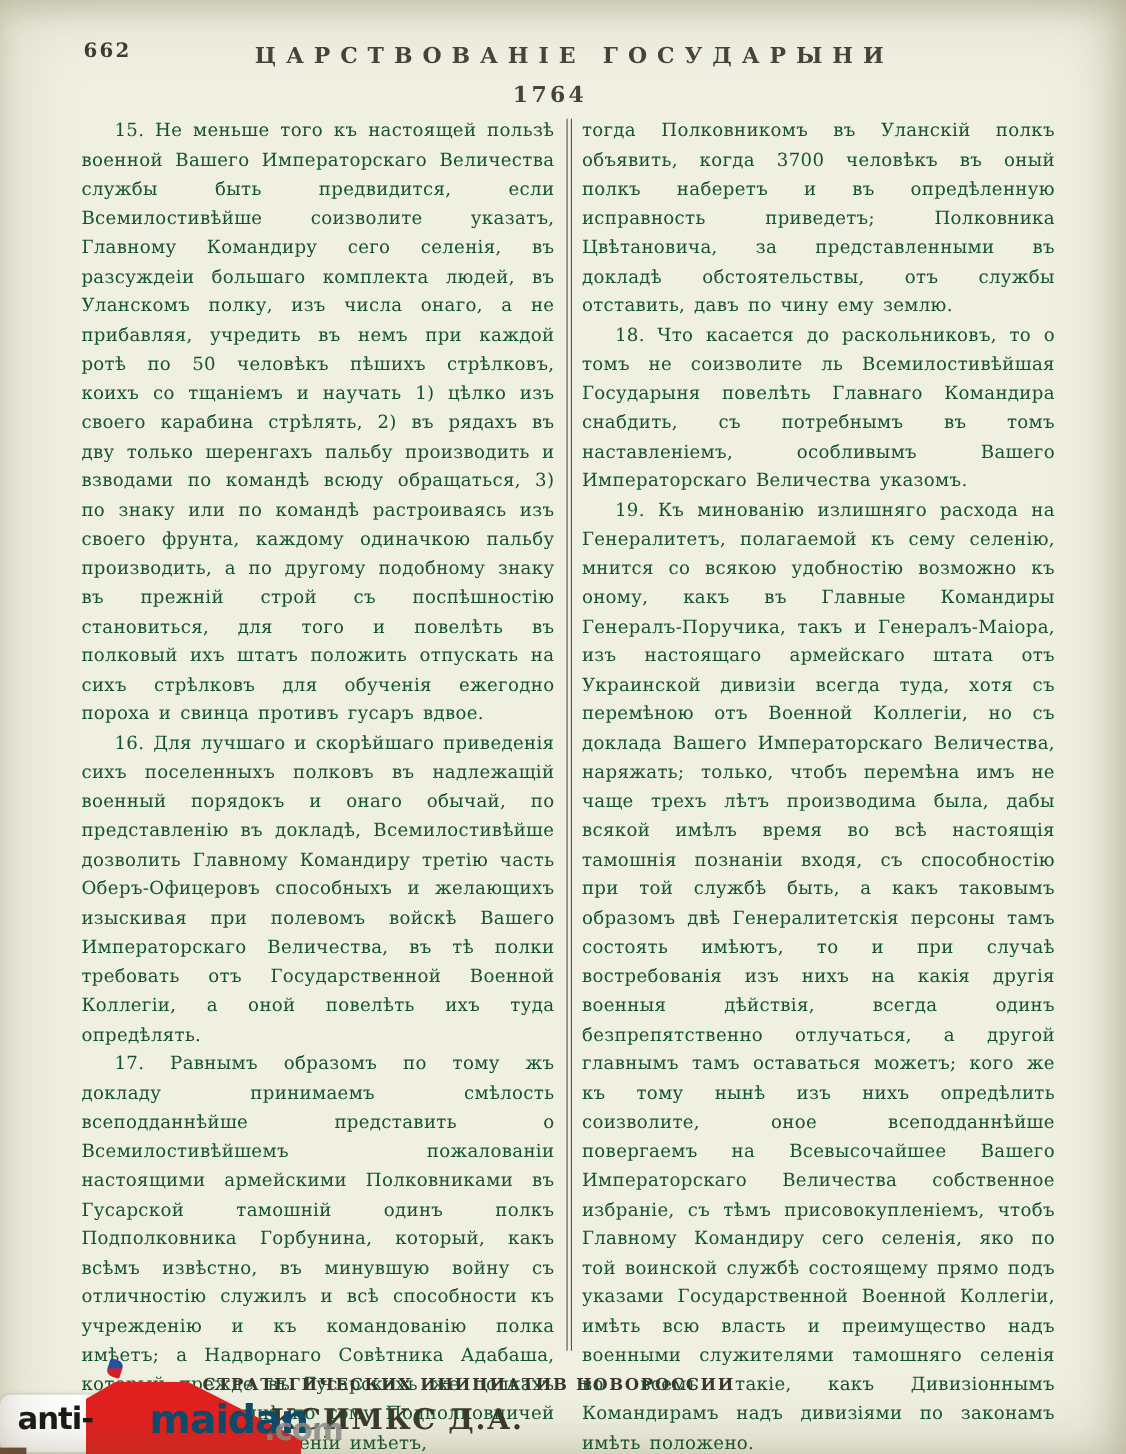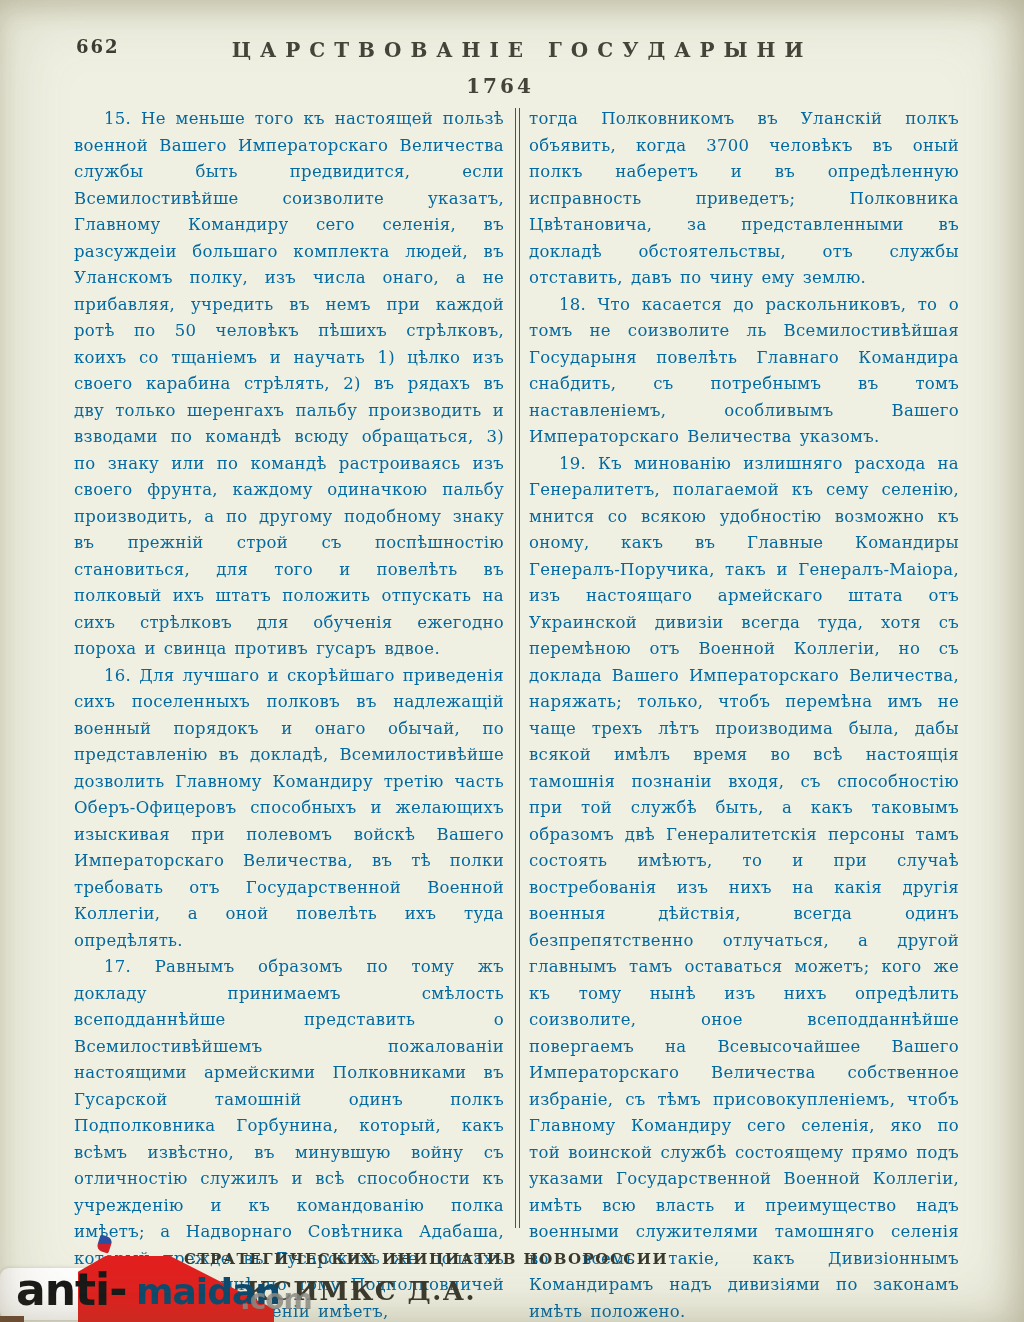--- a/index.html
+++ b/index.html
@@ -29,21 +29,21 @@
   }
   
   .columns{
     position:absolute;left:74px;top:106px;width:886px;
     display:flex;align-items:flex-start;
   }
   .col{width:430px;}
   .col p{
     margin:0;text-align:justify;text-indent:30px;
     font-size:16.5px;line-height:26.5px;
-    color:#0369a1;letter-spacing:0.3px;word-spacing:2.5px;
+    color:#14532d;letter-spacing:0.3px;word-spacing:2.5px;
   }
   .col p.no-indent{text-indent:0;}
   .column-divider{
     width:3px;height:1120px;margin:2px 9px 0 11px;flex:none;
     border-left:1.5px solid #535247;border-right:1.5px solid #535247;
   }
   
   .wm-caption{
     position:absolute;z-index:1;
     font-weight:bold;color:#3a392e;
@@ -64,21 +64,21 @@
     background:#ffffff;border-radius:9px;
     box-shadow:0 0 4px rgba(0,0,0,0.15);
   }
   .wm-red-box{
     position:absolute;left:78px;top:24px;width:196px;height:66px;
     clip-path:polygon(14% 0%, 47% 0%, 100% 80%, 100% 100%, 0% 100%, 0% 24%);
   }
   .wm-anti{
     position:absolute;left:16px;top:40px;
     font-family:"DejaVu Sans","Liberation Sans",sans-serif;
-    font-weight:800;font-size:44px;line-height:36px;letter-spacing:-1px;z-index:3;
+    font-weight:800;font-size:28px;line-height:36px;letter-spacing:-1px;z-index:3;
   }
   .wm-maidan{
     position:absolute;left:92px;top:42px;
     font-family:"DejaVu Sans","Liberation Sans",sans-serif;
     font-weight:800;font-size:36px;line-height:36px;letter-spacing:-1px;z-index:4;
   }
   .wm-com{
     position:absolute;left:240px;top:50px;
     font-family:"DejaVu Sans","Liberation Sans",sans-serif;
     font-weight:800;font-size:28px;line-height:36px;letter-spacing:-1px;z-index:5;opacity:0.85;

